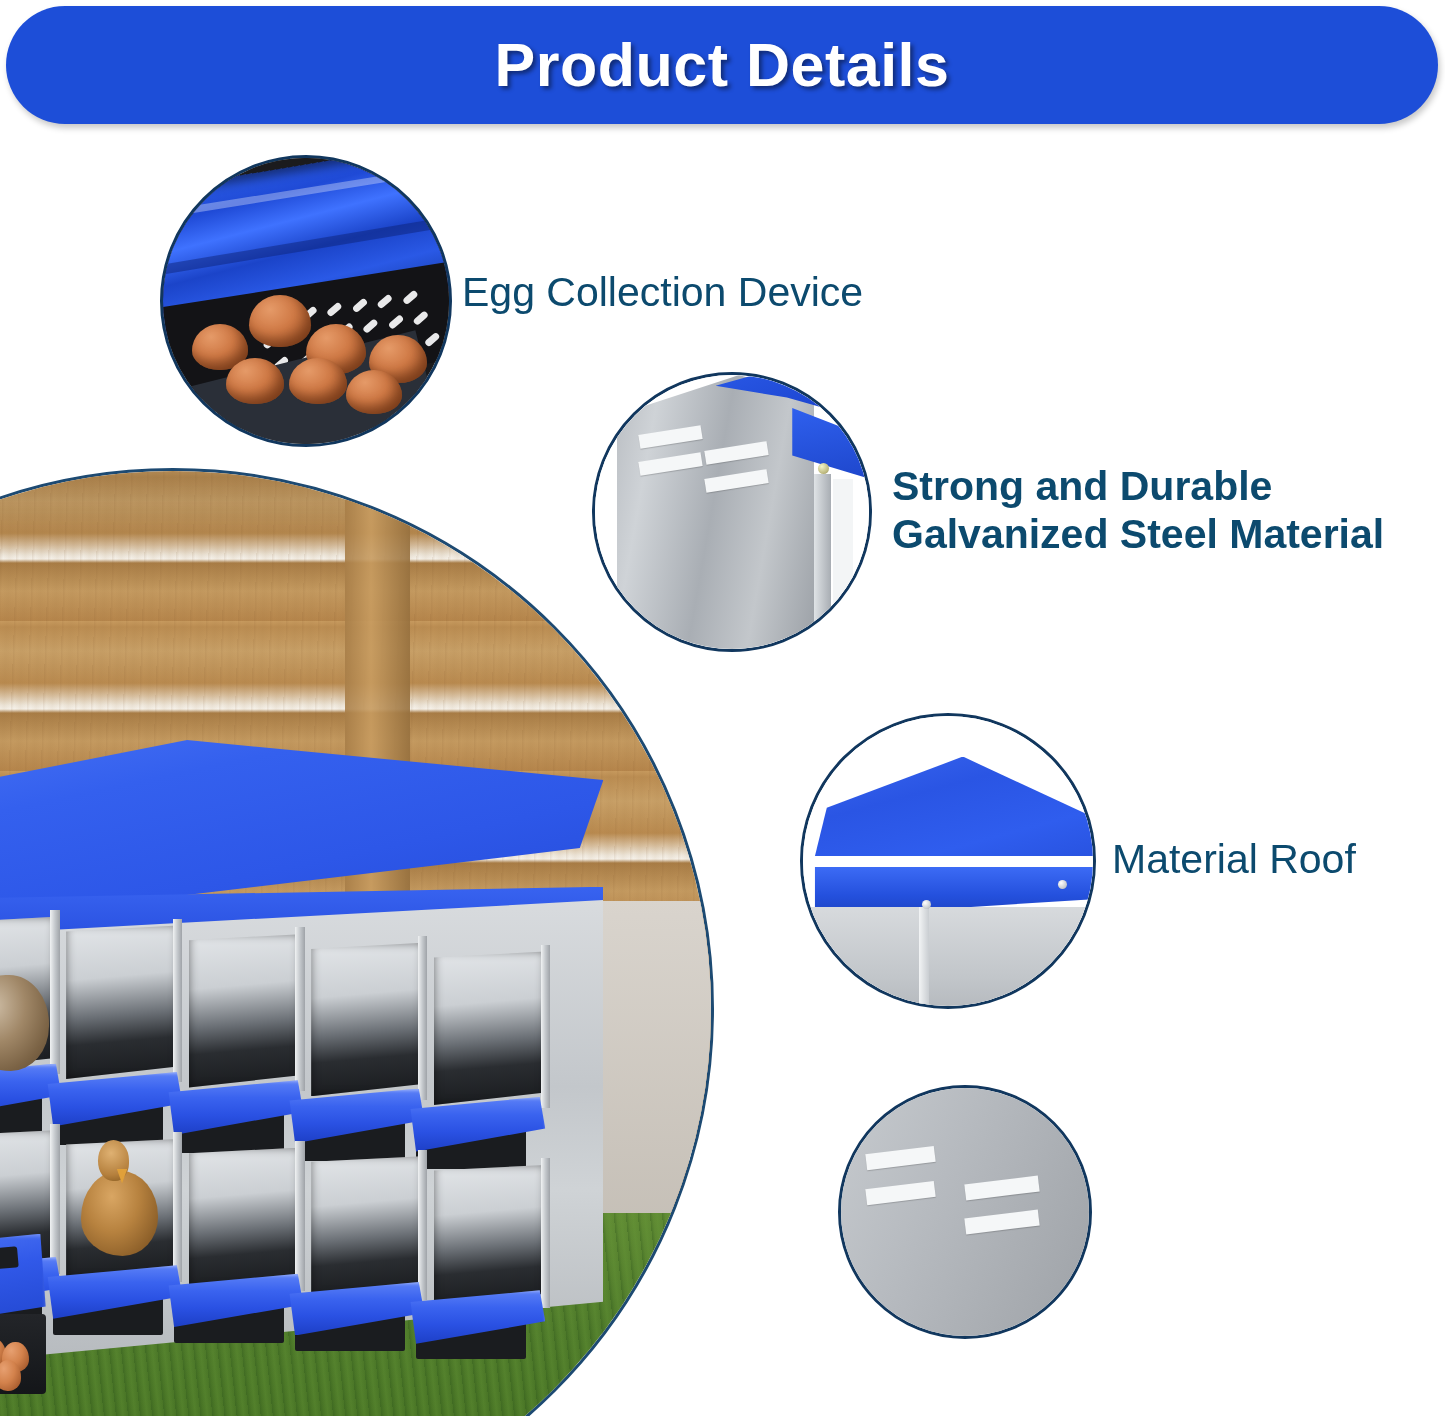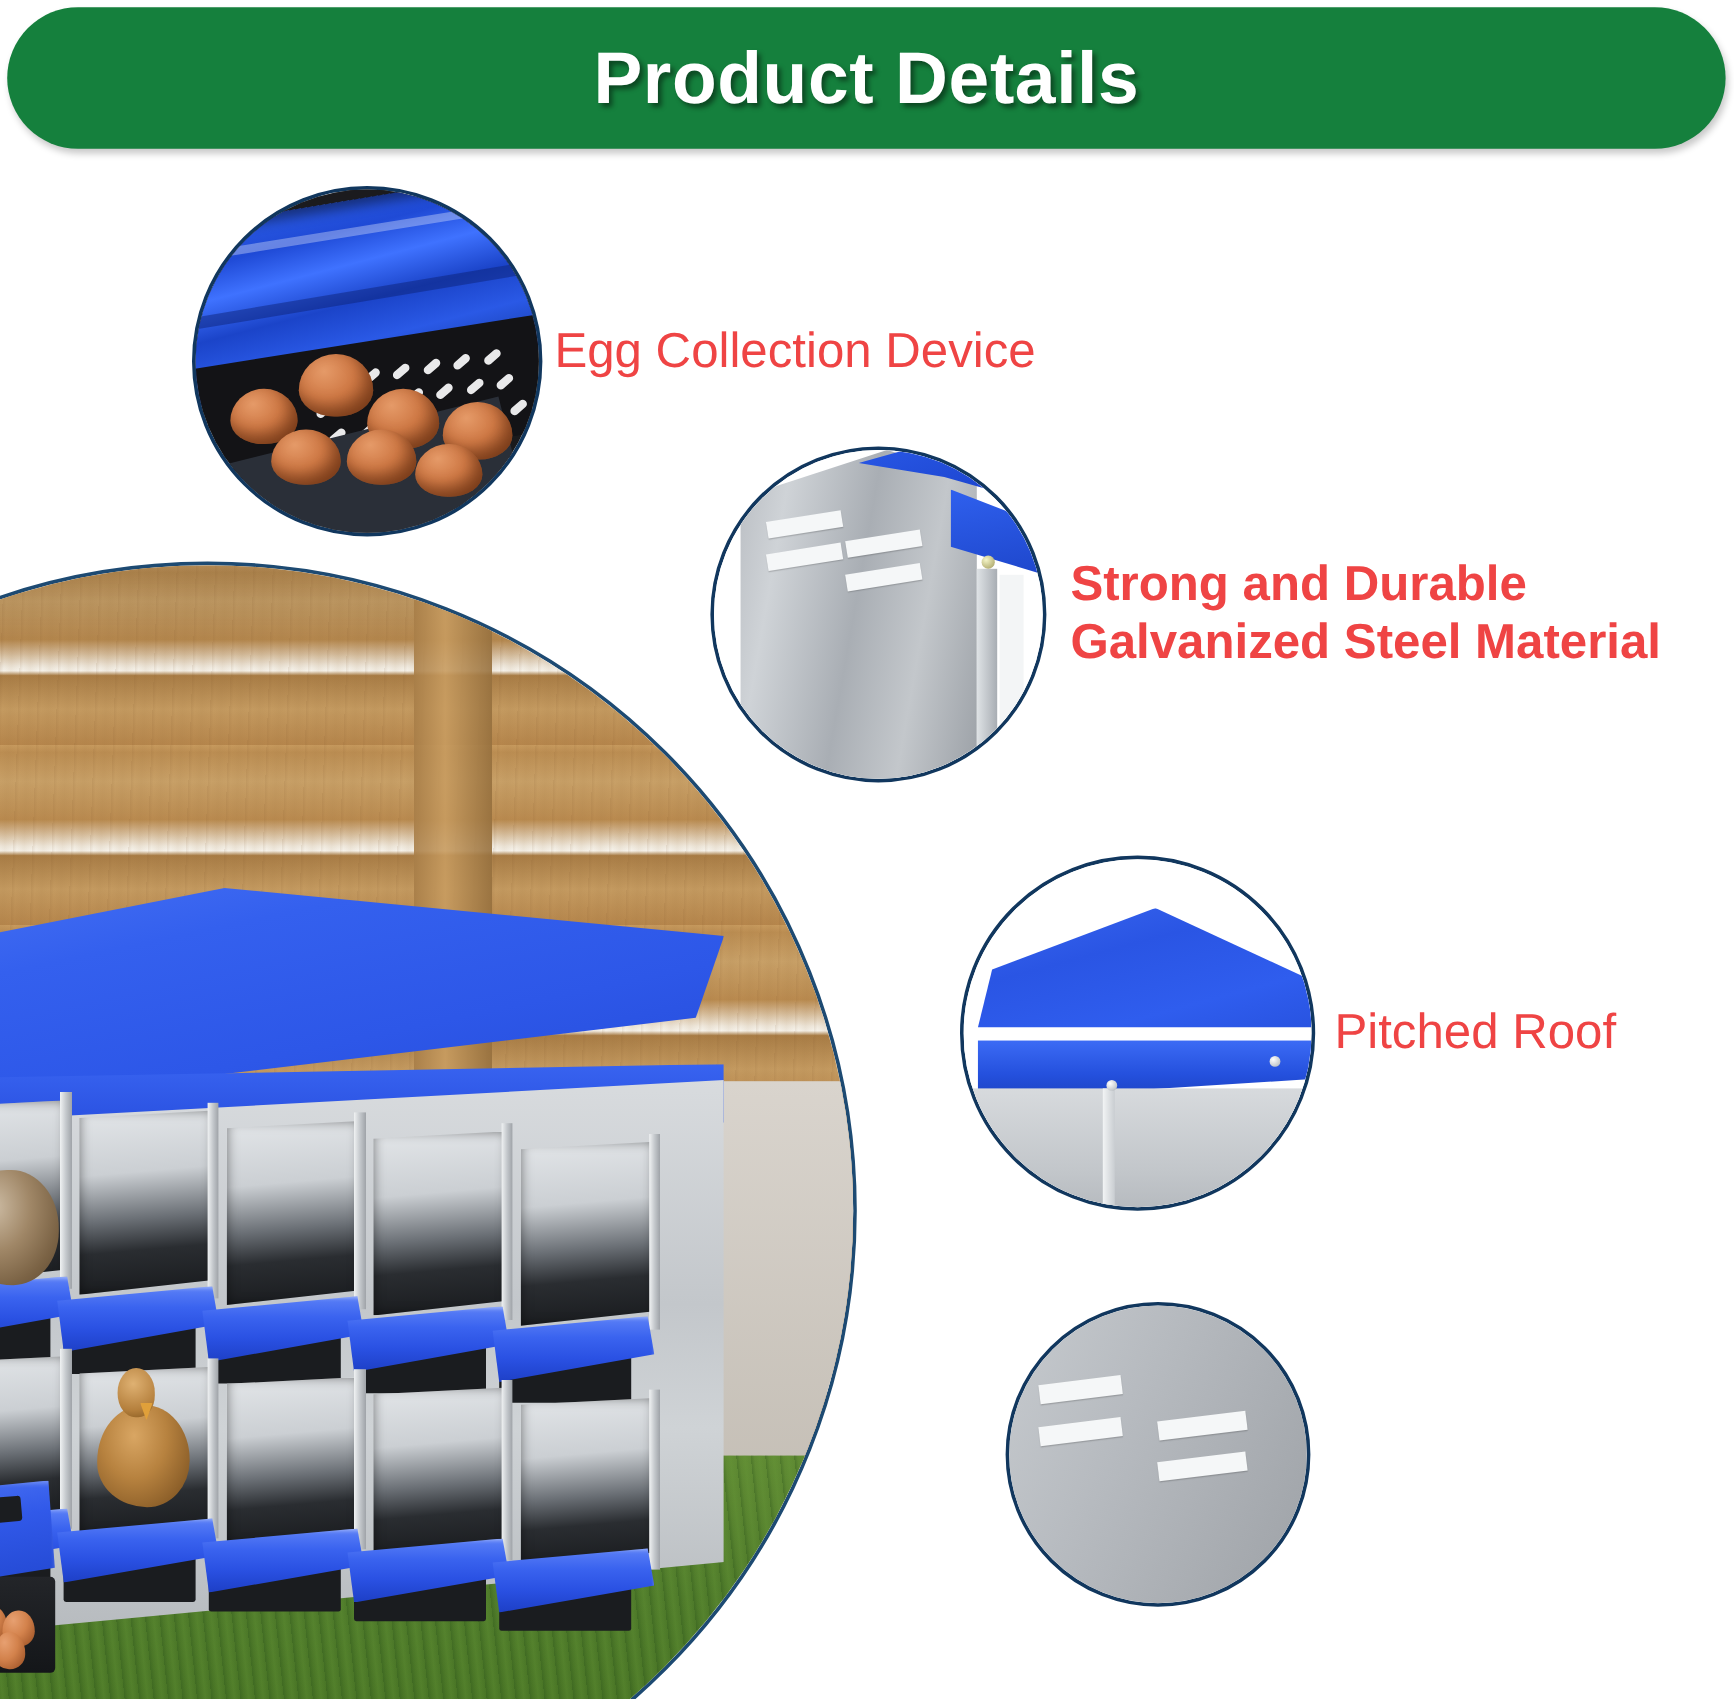--- a/index.html
+++ b/index.html
@@ -18,21 +18,21 @@
     background: #ffffff;
   }
 
   
   .banner {
     position: absolute;
     left: 6px;
     top: 6px;
     width: 1432px;
     height: 118px;
-    background: #15803d;
+    background: #1d4ed8;
     border-radius: 60px;
     display: flex;
     align-items: center;
     justify-content: center;
     box-shadow: 2px 4px 6px rgba(0,0,0,0.22);
   }
   .banner-title {
     color: #ffffff;
     font-size: 61px;
     font-weight: bold;
@@ -47,21 +47,21 @@
     border-radius: 50%;
     border: 3px solid #11375E;
     overflow: hidden;
     background: #ffffff;
   }
   .fcircle .inner { position: absolute; inset: 0; }
 
   
   .flabel {
     position: absolute;
-    color: #ef4444;
+    color: #0c4a6e;
     font-size: 41px;
     line-height: 1.18;
     font-family: "Liberation Sans", sans-serif;
     white-space: pre-line;
   }
 
   
   #c1 { left: 160px; top: 155px; width: 292px; height: 292px; }
   #c1 .scene { position: absolute; inset: 0; background: #1a1a1c; }
   
@@ -432,21 +432,21 @@
   <div class="fcircle" id="c3">
     <div class="inner scene">
       <div class="rooftop"></div>
       <div class="roofedge"></div>
       <div class="wall"></div>
       <div class="pillar"></div>
       <div class="rivet" style="left:41%; top:63.5%;"></div>
       <div class="rivet" style="left:88%; top:56.5%;"></div>
     </div>
   </div>
-  <div class="flabel" style="left:1112px; top:835px; width:320px;">Pitched Roof</div>
+  <div class="flabel" style="left:1112px; top:835px; width:320px;">Material Roof</div>
 
   <div class="fcircle" id="c4">
     <div class="inner scene">
       <div class="bluecorner"></div>
       <div class="edgeline"></div>
       <div class="vslot" style="left:10%; top:25%; width:28%; height:6.5%; transform:rotate(-7deg);"></div>
       <div class="vslot" style="left:10%; top:39%; width:28%; height:6.5%; transform:rotate(-7deg);"></div>
       <div class="vslot" style="left:50%; top:37%; width:30%; height:6.5%; transform:rotate(-7deg);"></div>
       <div class="vslot" style="left:50%; top:51%; width:30%; height:6.5%; transform:rotate(-7deg);"></div>
     </div>

